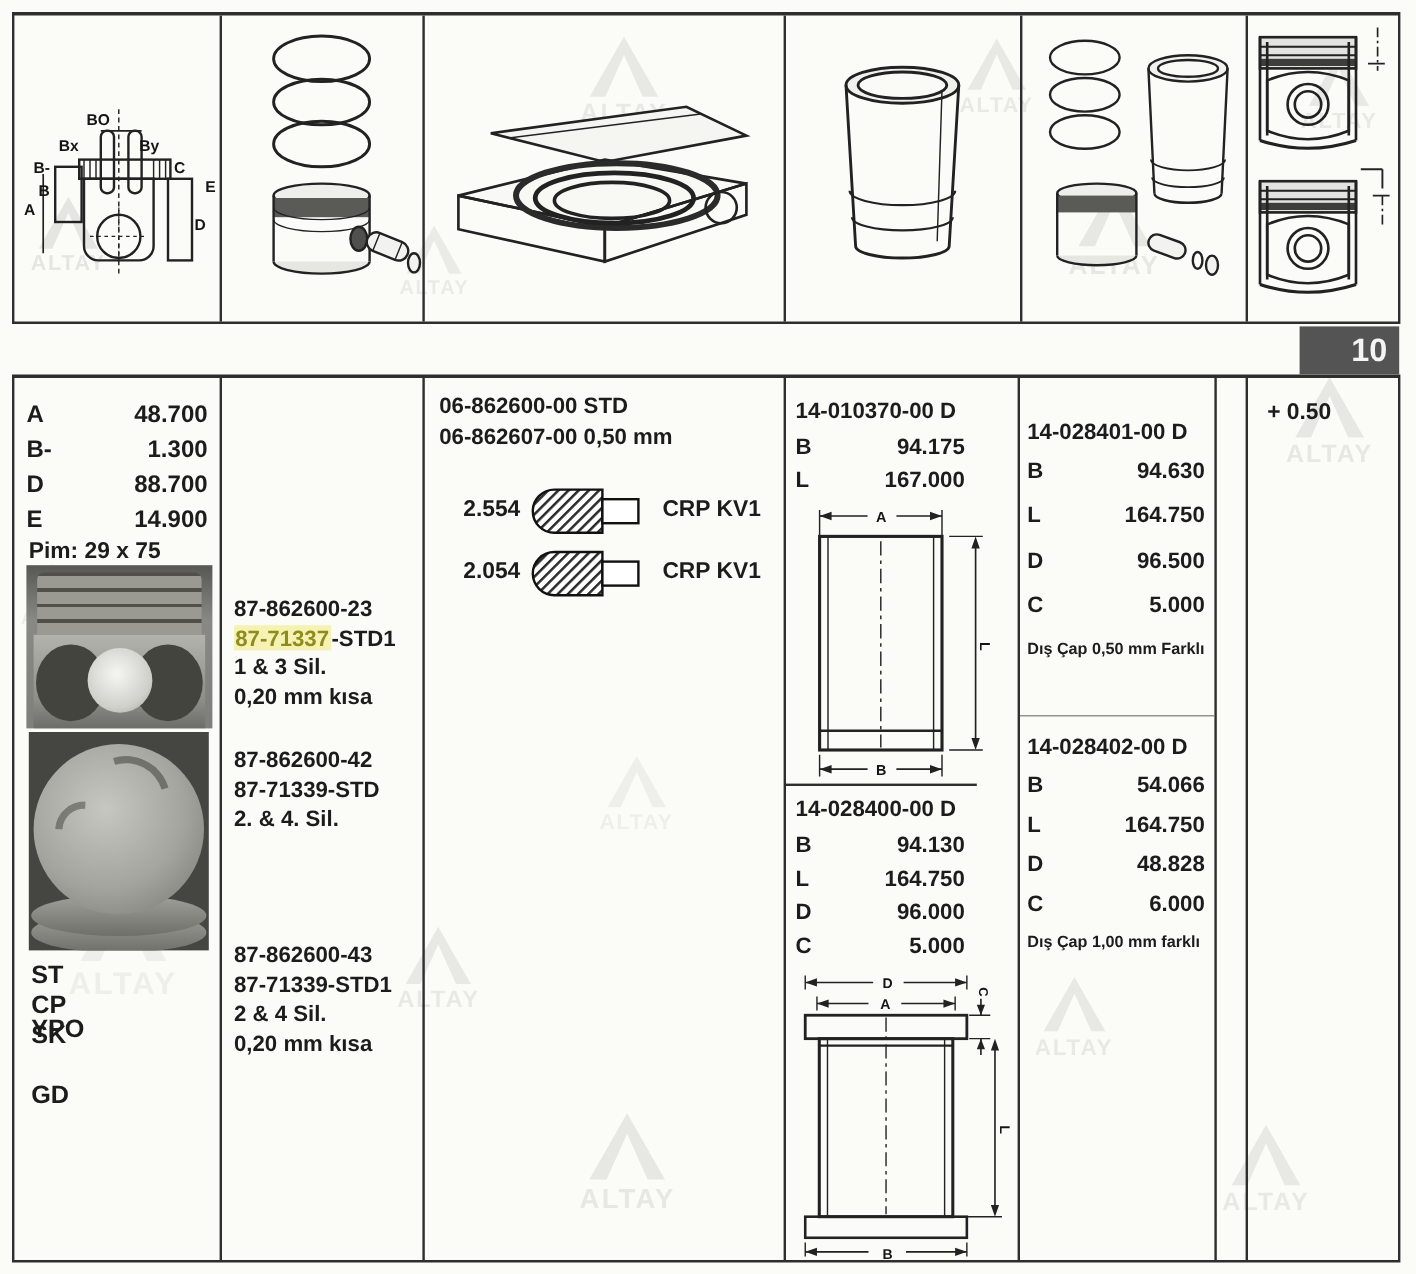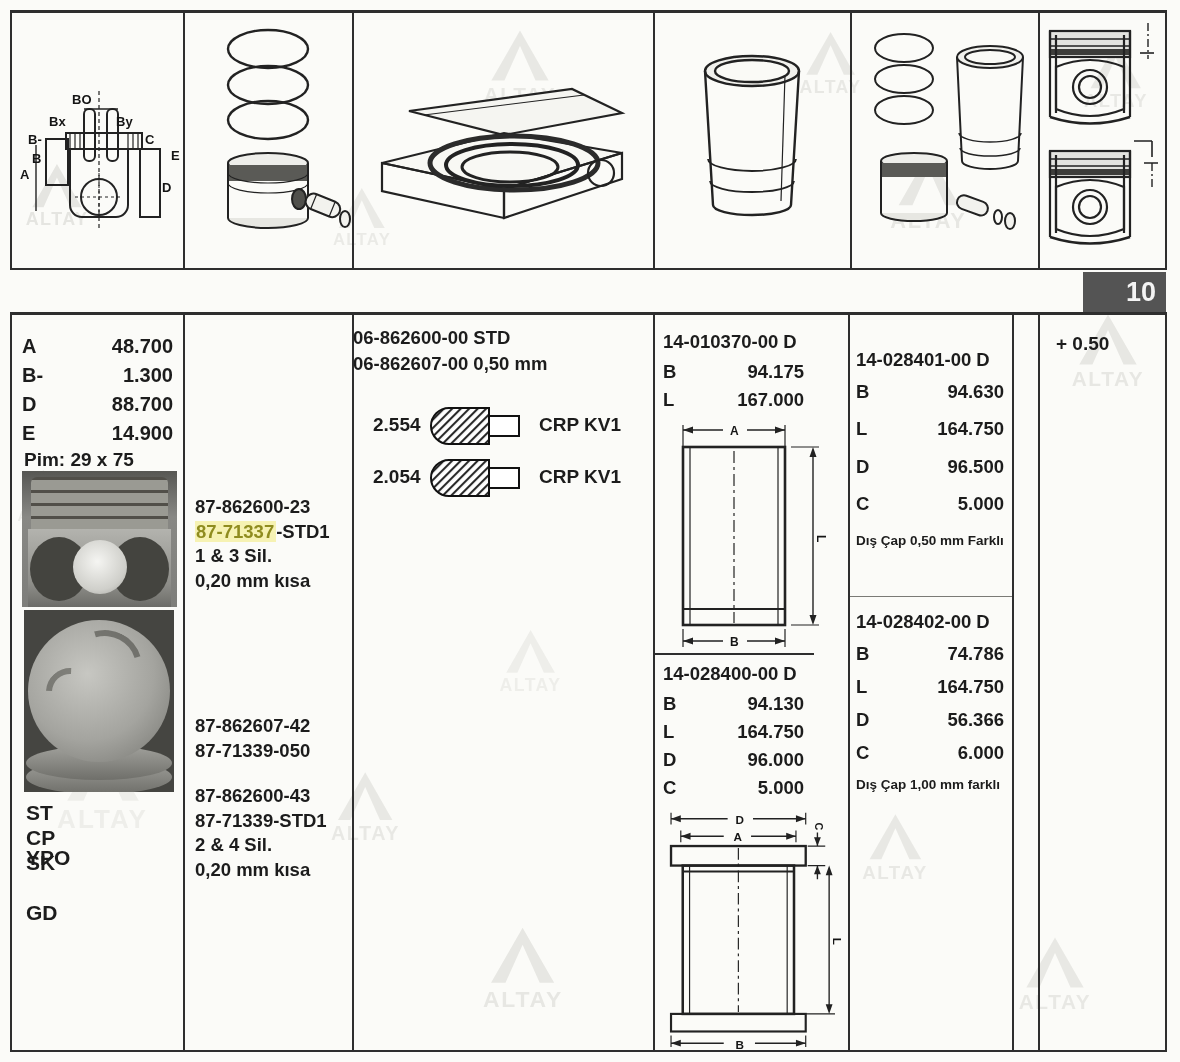--- a/index.html
+++ b/index.html
@@ -347,33 +347,34 @@
       <div class="b fs21" style="left:14px;top:586px">GD</div>
     </div>
 
     <div class="col" style="left:173px;width:167px">
       <div class="blk" style="top:180px">
         <div class="ln">87-862600-23</div>
         <div class="ln"><span class="hl">87-71337</span><span>-STD1</span></div>
         <div class="ln">1 &amp; 3 Sil.</div>
         <div class="ln">0,20 mm kısa</div>
       </div>
-      <div class="blk" style="top:399px">
-        <div class="ln">87-862607-42</div>
-        <div class="ln">87-71339-050</div>
+      <div class="blk" style="top:306px">
+        <div class="ln">87-862600-42</div>
+        <div class="ln">87-71339-STD</div>
+        <div class="ln">2. &amp; 4. Sil.</div>
       </div>
       <div class="blk" style="top:469px">
         <div class="ln">87-862600-43</div>
         <div class="ln">87-71339-STD1</div>
         <div class="ln">2 &amp; 4 Sil.</div>
         <div class="ln">0,20 mm kısa</div>
       </div>
     </div>
 
-    <div class="col" style="left:329px;width:308px">
+    <div class="col" style="left:342px;width:308px">
       <div class="b fs18" style="left:12px;top:12px">06-862600-00 STD</div>
       <div class="b fs18" style="left:12px;top:38px">06-862607-00 0,50 mm</div>
 
       <div style="position:absolute;top:88px;left:0;right:0;height:46px">
         <span class="b fs19" style="left:32px;top:11px">2.554</span>
         <svg class="draw" style="left:88px;top:2px" width="96" height="42" viewBox="0 0 96 42">
           <path d="M20,3 h40 v36 h-40 a18,18 0 0 1 0,-36 z" fill="#fff" stroke="none"></path>
           <path d="M20,3 h40 v36 h-40 a18,18 0 0 1 0,-36 z" fill="url(#hx)" stroke="#111" stroke-width="2"></path>
           <rect x="60" y="11" width="30" height="20" fill="#fff" stroke="#111" stroke-width="2"></rect>
         </svg>
@@ -494,29 +495,29 @@
           <span class="k fs18" style="left:6px">C</span>
           <span class="v fs18" style="right:8px">5.000</span>
         </div>
       <div class="b note" style="left:6px;top:218px">Dış Çap 0,50 mm Farklı</div>
 
       <div class="sep" style="top:281px;height:1px;background:#7a7a76"></div>
 
       <div class="b fs18" style="left:6px;top:296px">14-028402-00 D</div>
       <div class="kv" style="top:328px">
           <span class="k fs18" style="left:6px">B</span>
-          <span class="v fs18" style="right:8px">74.786</span>
+          <span class="v fs18" style="right:8px">54.066</span>
         </div>
       <div class="kv" style="top:361px">
           <span class="k fs18" style="left:6px">L</span>
           <span class="v fs18" style="right:8px">164.750</span>
         </div>
       <div class="kv" style="top:394px">
           <span class="k fs18" style="left:6px">D</span>
-          <span class="v fs18" style="right:8px">56.366</span>
+          <span class="v fs18" style="right:8px">48.828</span>
         </div>
       <div class="kv" style="top:427px">
           <span class="k fs18" style="left:6px">C</span>
           <span class="v fs18" style="right:8px">6.000</span>
         </div>
       <div class="b note" style="left:6px;top:462px">Dış Çap 1,00 mm farklı</div>
     </div>
 
     <div class="col" style="left:1028px;width:141px">
       <div class="b fs19" style="left:16px;top:18px">+ 0.50</div>

